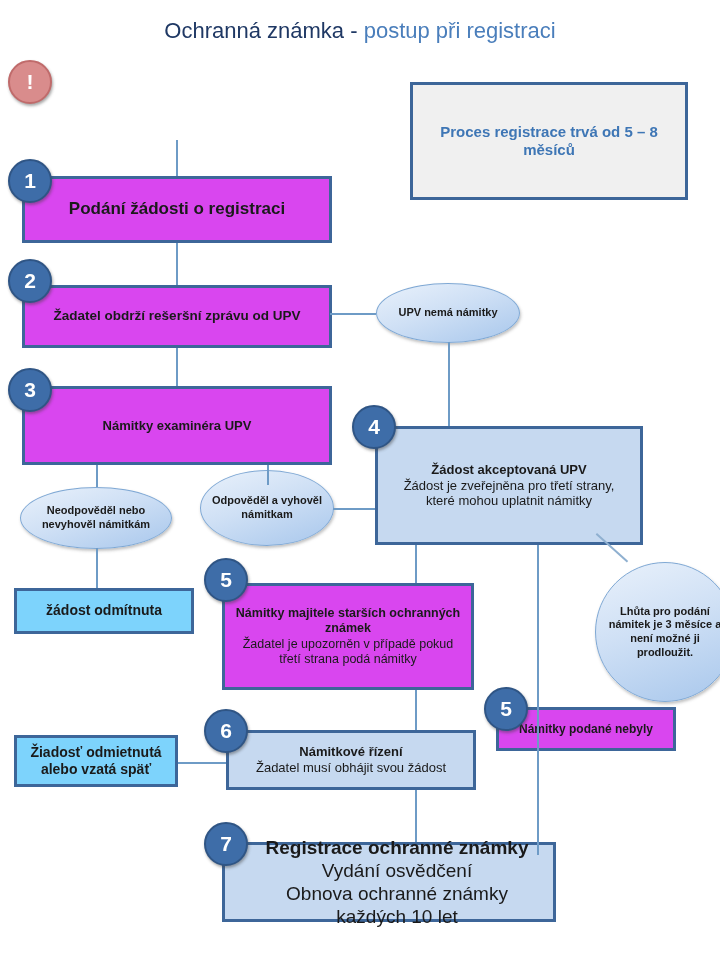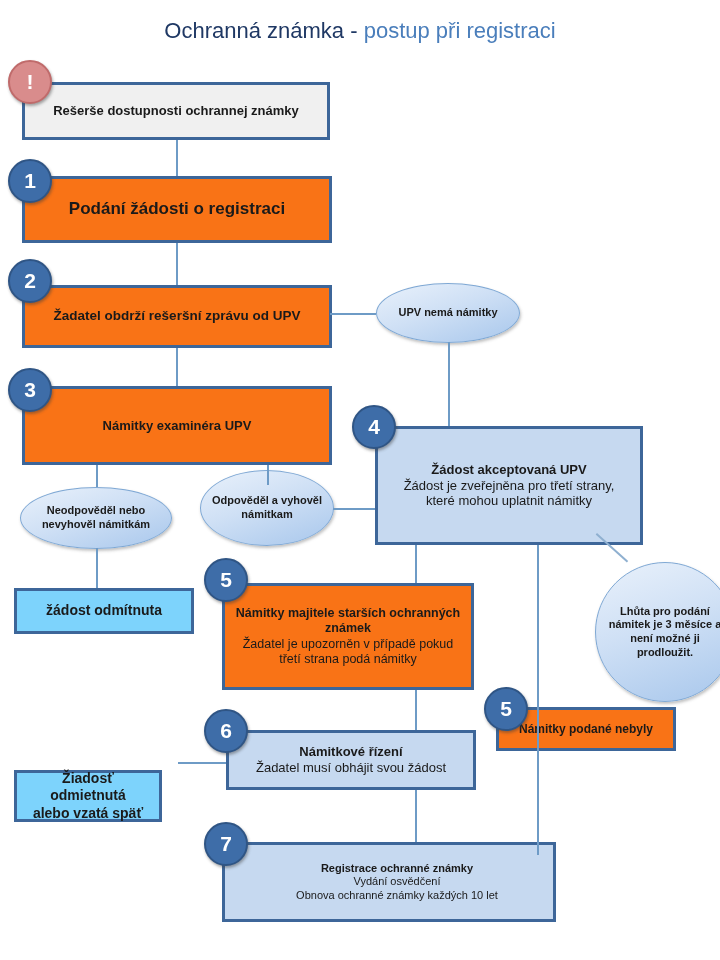--- a/index.html
+++ b/index.html
@@ -24,21 +24,21 @@
     position:absolute;box-sizing:border-box;
     border:3px solid #3D6699;
     display:flex;flex-direction:column;
     align-items:center;justify-content:center;
     text-align:center;color:#1A1A1A;
     line-height:1.22;padding:4px 8px;
   }
   .box .ln{display:block;width:100%;}
   .box .b{font-weight:bold;}
   .gray{background:#F0F0F0;}
-  .blue{background:#f97316;text-align:center;}
+  .blue{background:#d946ef;text-align:center;}
   .blue2{background:#C6D9F0;}
   .pink{background:#7dd3fc;}
 
   
   .ell{
     position:absolute;box-sizing:border-box;
     border:1px solid #7FA8D4;
     border-radius:50%;
     background:linear-gradient(160deg,#E9F1FB 0%,#CFE0F5 45%,#A8C7EC 100%);
     display:flex;align-items:center;justify-content:center;
@@ -105,25 +105,27 @@
   <div class="ln-v" style="left:537px;top:545px;height:310px;"></div>
 
   <div class="ln-d" style="left:597px;top:533px;width:42px;transform:rotate(42deg);"></div>
 
   <div class="ln-v" style="left:415px;top:690px;height:40px;"></div>
 
   <div class="ln-v" style="left:415px;top:790px;height:52px;"></div>
 
   <div class="ln-h" style="left:178px;top:762px;width:48px;"></div>
 
-  <div class="box gray" style="left:22px;top:82px;width:308px;height:58px;font-size:13px;">
-    <span class="ln b">Rešerše dostupnosti ochrannej známky</span>
-  </div>
   <div class="bang" style="left:8px;top:60px;">!</div>
 
+  <div class="box gray" style="left:410px;top:82px;width:278px;height:118px;font-size:15px;color:#3E76B5;font-weight:bold;">
+
+    <span class="ln">Proces registrace trvá od 5 – 8</span>
+    <span class="ln">měsíců</span>
+  </div>
 
   <div class="box blue" style="left:22px;top:176px;width:310px;height:67px;font-size:17px;">
     <span class="ln b">Podání žádosti o registraci</span>
   </div>
   <div class="num" style="left:8px;top:159px;">1</div>
 
   <div class="box blue" style="left:22px;top:285px;width:310px;height:63px;font-size:13.5px;">
     <span class="ln b">Žadatel obdrží rešeršní zprávu od UPV</span>
   </div>
   <div class="num" style="left:8px;top:259px;">2</div>
@@ -152,32 +154,32 @@
     <span class="ln b">Námitky podané nebyly</span>
   </div>
   <div class="num" style="left:484px;top:687px;">5</div>
 
   <div class="box blue2" style="left:226px;top:730px;width:250px;height:60px;font-size:13px;">
     <span class="ln b">Námitkové řízení</span>
     <span class="ln">Žadatel musí obhájit  svou žádost</span>
   </div>
   <div class="num" style="left:204px;top:709px;">6</div>
 
-  <div class="box blue2" style="left:222px;top:842px;width:334px;height:80px;font-size:11px;padding-left:24px;">
+  <div class="box blue2" style="left:222px;top:842px;width:334px;height:80px;font-size:19px;padding-left:24px;">
     <span class="ln b">Registrace ochranné známky</span>
     <span class="ln">Vydání osvědčení</span>
     <span class="ln">Obnova ochranné známky každých 10 let</span>
   </div>
   <div class="num" style="left:204px;top:822px;">7</div>
 
   <div class="box pink" style="left:14px;top:588px;width:180px;height:46px;font-size:14px;">
     <span class="ln b">žádost odmítnuta</span>
   </div>
 
-  <div class="box pink" style="left:14px;top:735px;width:148px;height:52px;font-size:14px;margin-top:35px;">
+  <div class="box pink" style="left:14px;top:735px;width:164px;height:52px;font-size:14px;">
     <span class="ln b">Žiadosť odmietnutá</span>
     <span class="ln b">alebo vzatá späť</span>
   </div>
 
   <div class="ell" style="left:376px;top:283px;width:144px;height:60px;">
     <div>
       <span class="ln">UPV nemá</span>
       <span class="ln">námitky</span>
     </div>
   </div>

